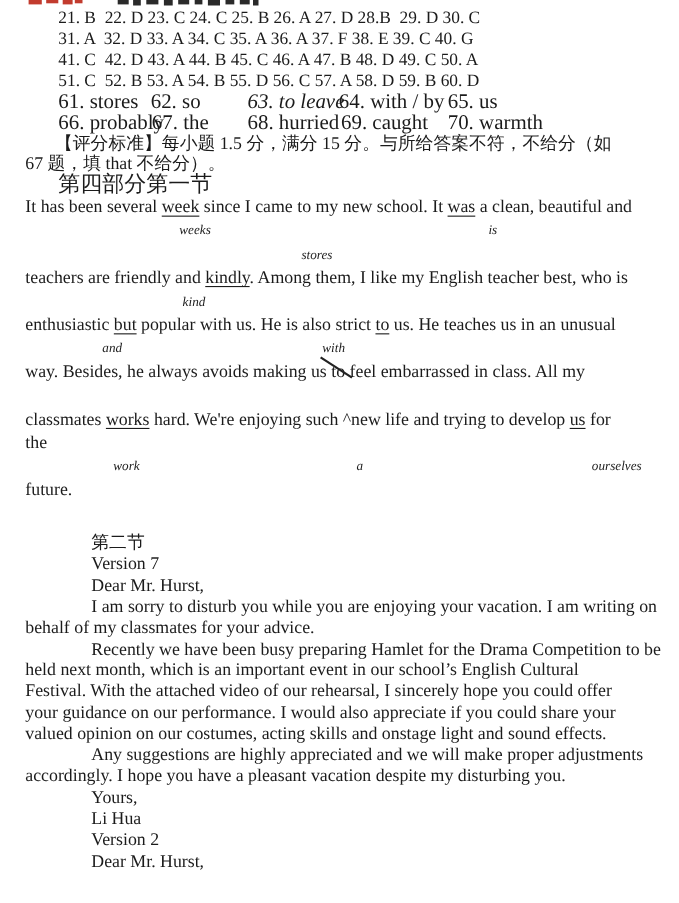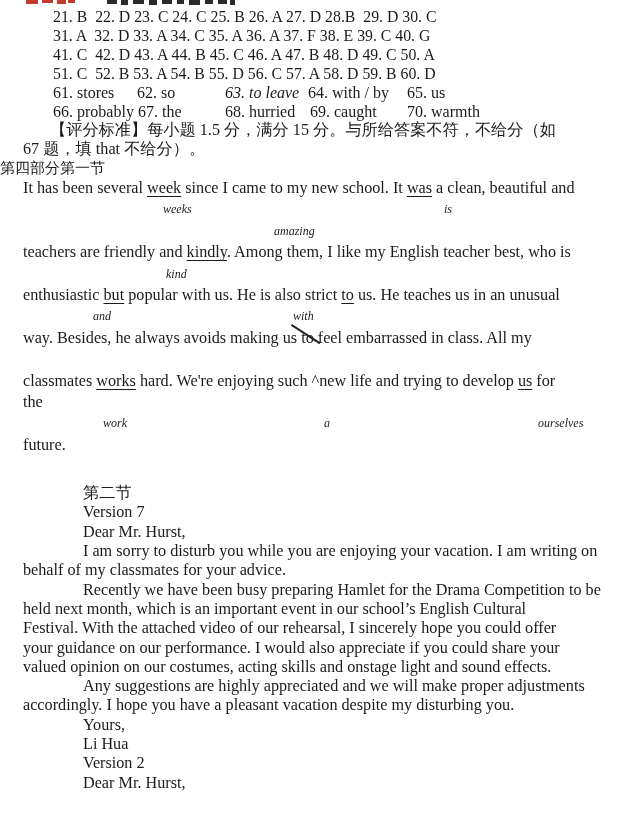--- a/index.html
+++ b/index.html
@@ -11,27 +11,27 @@
     overflow: hidden;
   }
   .doc { position: relative; width: 617px; }
 
   
   .fragline { position: relative; height: 7px; }
   .frag-mark { position: absolute; top: 0; display: block; }
 
   
   .answers-line { margin-left: 53px; font-size: 15.8px; line-height: 19px; white-space: pre; }
-  .cols-line { position: relative; height: 19px; font-size: 16px; line-height: 19px; }
+  .cols-line { position: relative; height: 19px; font-size: 19px; line-height: 19px; }
   .cols-cell { position: absolute; top: 0; white-space: nowrap; }
 
   
   .scoring-first { margin-left: 50px; font-size: 16.2px; line-height: 19px; }
   .scoring-rest  { margin-left: 23px; font-size: 16.2px; line-height: 19px; }
-  .heading-line  { font-size: 15px; line-height: 19px; }
+  .heading-line  { margin-left: 53px; font-size: 20px; line-height: 19px; }
 
   
   .passage-line { margin-left: 23px; font-size: 16.2px; line-height: 21.4px; white-space: pre; }
   .corr-line { position: relative; height: 21.4px; font-size: 12px; line-height: 21.4px; font-style: italic; }
   .corr-word { position: absolute; top: 0; white-space: nowrap; }
   .blank-line { height: 21.4px; }
   .ul { text-decoration: underline; text-underline-offset: 3px; text-decoration-thickness: 1px; }
   .strike { position: relative; display: inline-block; }
   .strike::after {
     content: ""; position: absolute; left: -9px; top: -4px;
@@ -89,21 +89,21 @@
       <div class="scoring-rest">67 题，填 that 不给分）。</div>
     </div>
   <div class="heading-line">第四部分第一节</div>
   <div>
       <div class="passage-line"><span>It has been several </span><span class="ul">week</span><span> since I came to my new school. It </span><span class="ul">was</span><span> a clean, beautiful and</span></div>
       <div class="corr-line">
         <span class="corr-word" style="left: 163px;">weeks</span>
         <span class="corr-word" style="left: 444px;">is</span>
       </div>
       <div class="corr-line">
-        <span class="corr-word" style="left: 274px;">amazing</span>
+        <span class="corr-word" style="left: 274px;">stores</span>
       </div>
       <div class="passage-line"><span>teachers are friendly and </span><span class="ul">kindly</span><span>. Among them, I like my English teacher best, who is</span></div>
       <div class="corr-line">
         <span class="corr-word" style="left: 166px;">kind</span>
       </div>
       <div class="passage-line"><span>enthusiastic </span><span class="ul">but</span><span> popular with us. He is also strict </span><span class="ul">to</span><span> us. He teaches us in an unusual</span></div>
       <div class="corr-line">
         <span class="corr-word" style="left: 93px;">and</span>
         <span class="corr-word" style="left: 293px;">with</span>
       </div>

